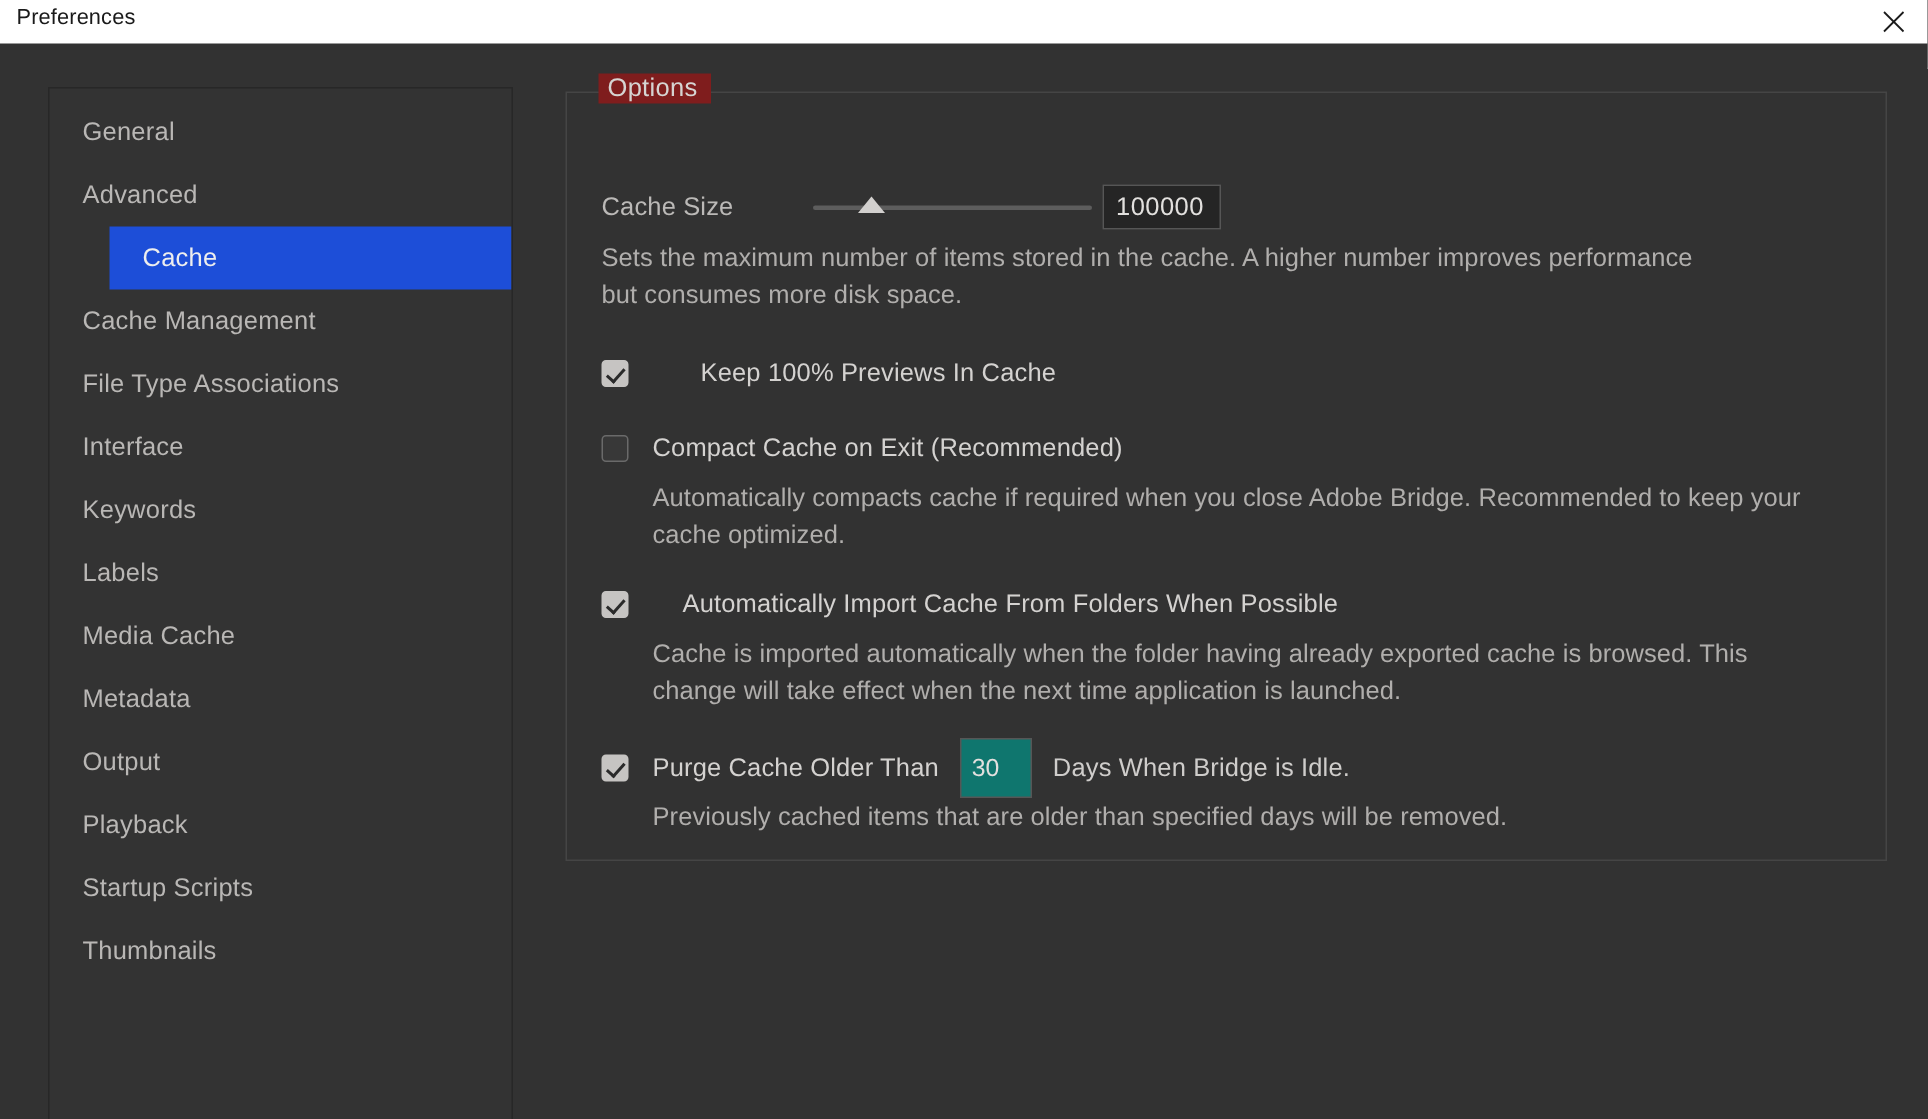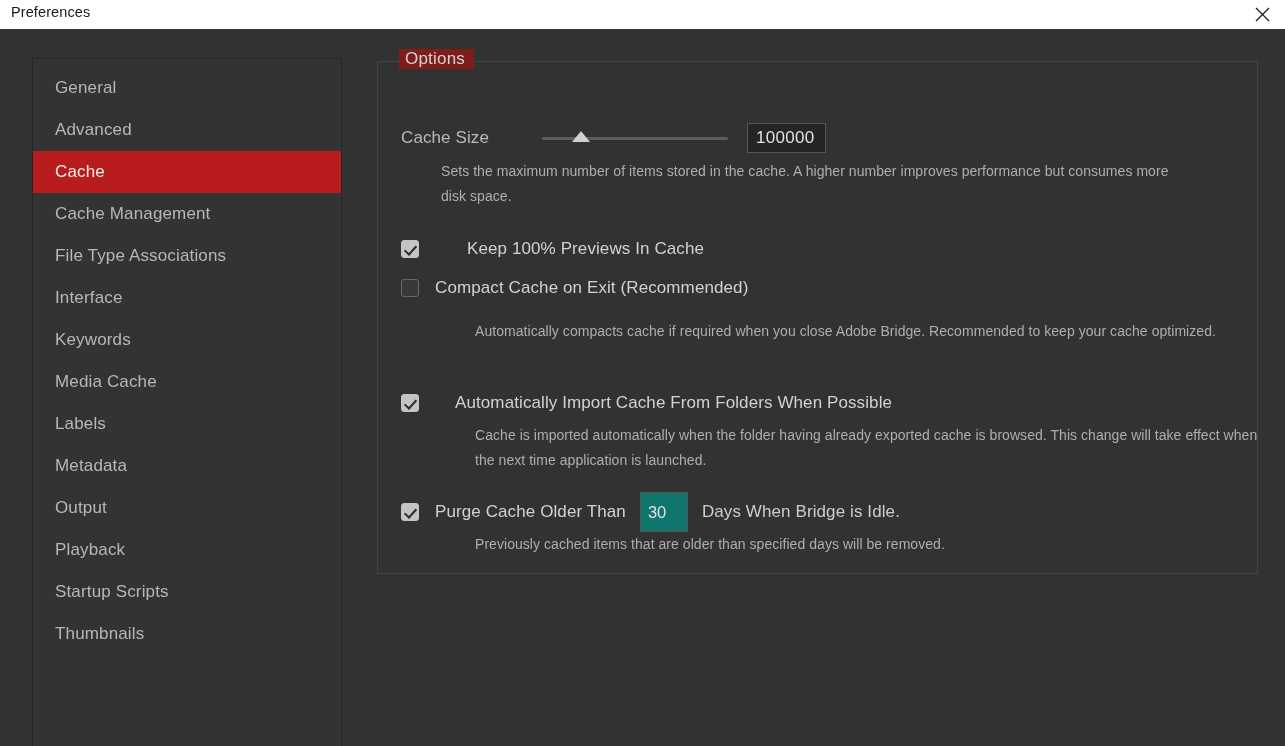--- a/index.html
+++ b/index.html
@@ -82,22 +82,23 @@
     display: flex;
     align-items: center;
     padding-left: 22px;
     box-sizing: border-box;
     font-size: 17px;
     color: #b9b7b5;
     cursor: default;
     letter-spacing: 0.15px;
   }
   .sidebar-item.selected {
-    background: #b91c1c;
+    background: #1d4ed8;
     color: #eeeeee;
+    margin-left: 40px;
   }
 
   
   .options-group {
     position: absolute;
     left: 377px;
     top: 32px;
     width: 881px;
     height: 513px;
     border: 1px solid #454545;
@@ -155,42 +156,41 @@
     left: 30px;
     top: 4px;
     width: 0;
     height: 0;
     border-left: 9px solid transparent;
     border-right: 9px solid transparent;
     border-bottom: 11px solid #d2d0ce;
     cursor: pointer;
   }
   .num-field {
-    margin-left: 19px;
+    margin-left: 7px;
     width: 79px;
     height: 30px;
     background: #252525;
     border: 1px solid #565656;
     box-sizing: border-box;
     display: flex;
     align-items: center;
     padding-left: 8px;
     font-size: 17px;
     color: #e2e0de;
     letter-spacing: 0.3px;
     cursor: text;
   }
 
   .desc {
     position: absolute;
-    font-size: 14px;
+    font-size: 17px;
     line-height: 25px;
     color: #b0aeac;
     letter-spacing: 0.05px;
-    margin-left: 40px;
   }
   .desc-cache-size {
     left: 23px;
     top: 97px;
     width: 730px;
   }
 
   
   .cbrow {
     position: absolute;
@@ -228,21 +228,21 @@
   }
   .cb-label {
     margin-left: 16px;
     font-size: 17px;
     color: #d4d2d0;
     letter-spacing: 0.1px;
     cursor: default;
   }
 
   .row1 { top: 177px; gap: 32px; }
-  .row2 { top: 216px; }
+  .row2 { top: 227px; }
   .desc2 { left: 57px; top: 257px; width: 775px; }
   .row3 { top: 331px; gap: 20px; }
   .desc3 { left: 57px; top: 361px; width: 790px; }
   .row4 { top: 430px; }
   .desc4 { left: 57px; top: 470px; width: 790px; }
 
   .inline-num {
     margin-left: 14px;
     width: 48px;
     height: 40px;
@@ -297,24 +297,24 @@
       <div class="sidebar-item">
         <span>File Type Associations</span>
       </div>
       <div class="sidebar-item">
         <span>Interface</span>
       </div>
       <div class="sidebar-item">
         <span>Keywords</span>
       </div>
       <div class="sidebar-item">
+        <span>Labels</span>
+      </div>
+      <div class="sidebar-item">
         <span>Media Cache</span>
-      </div>
-      <div class="sidebar-item">
-        <span>Labels</span>
       </div>
       <div class="sidebar-item">
         <span>Metadata</span>
       </div>
       <div class="sidebar-item">
         <span>Output</span>
       </div>
       <div class="sidebar-item">
         <span>Playback</span>
       </div>

